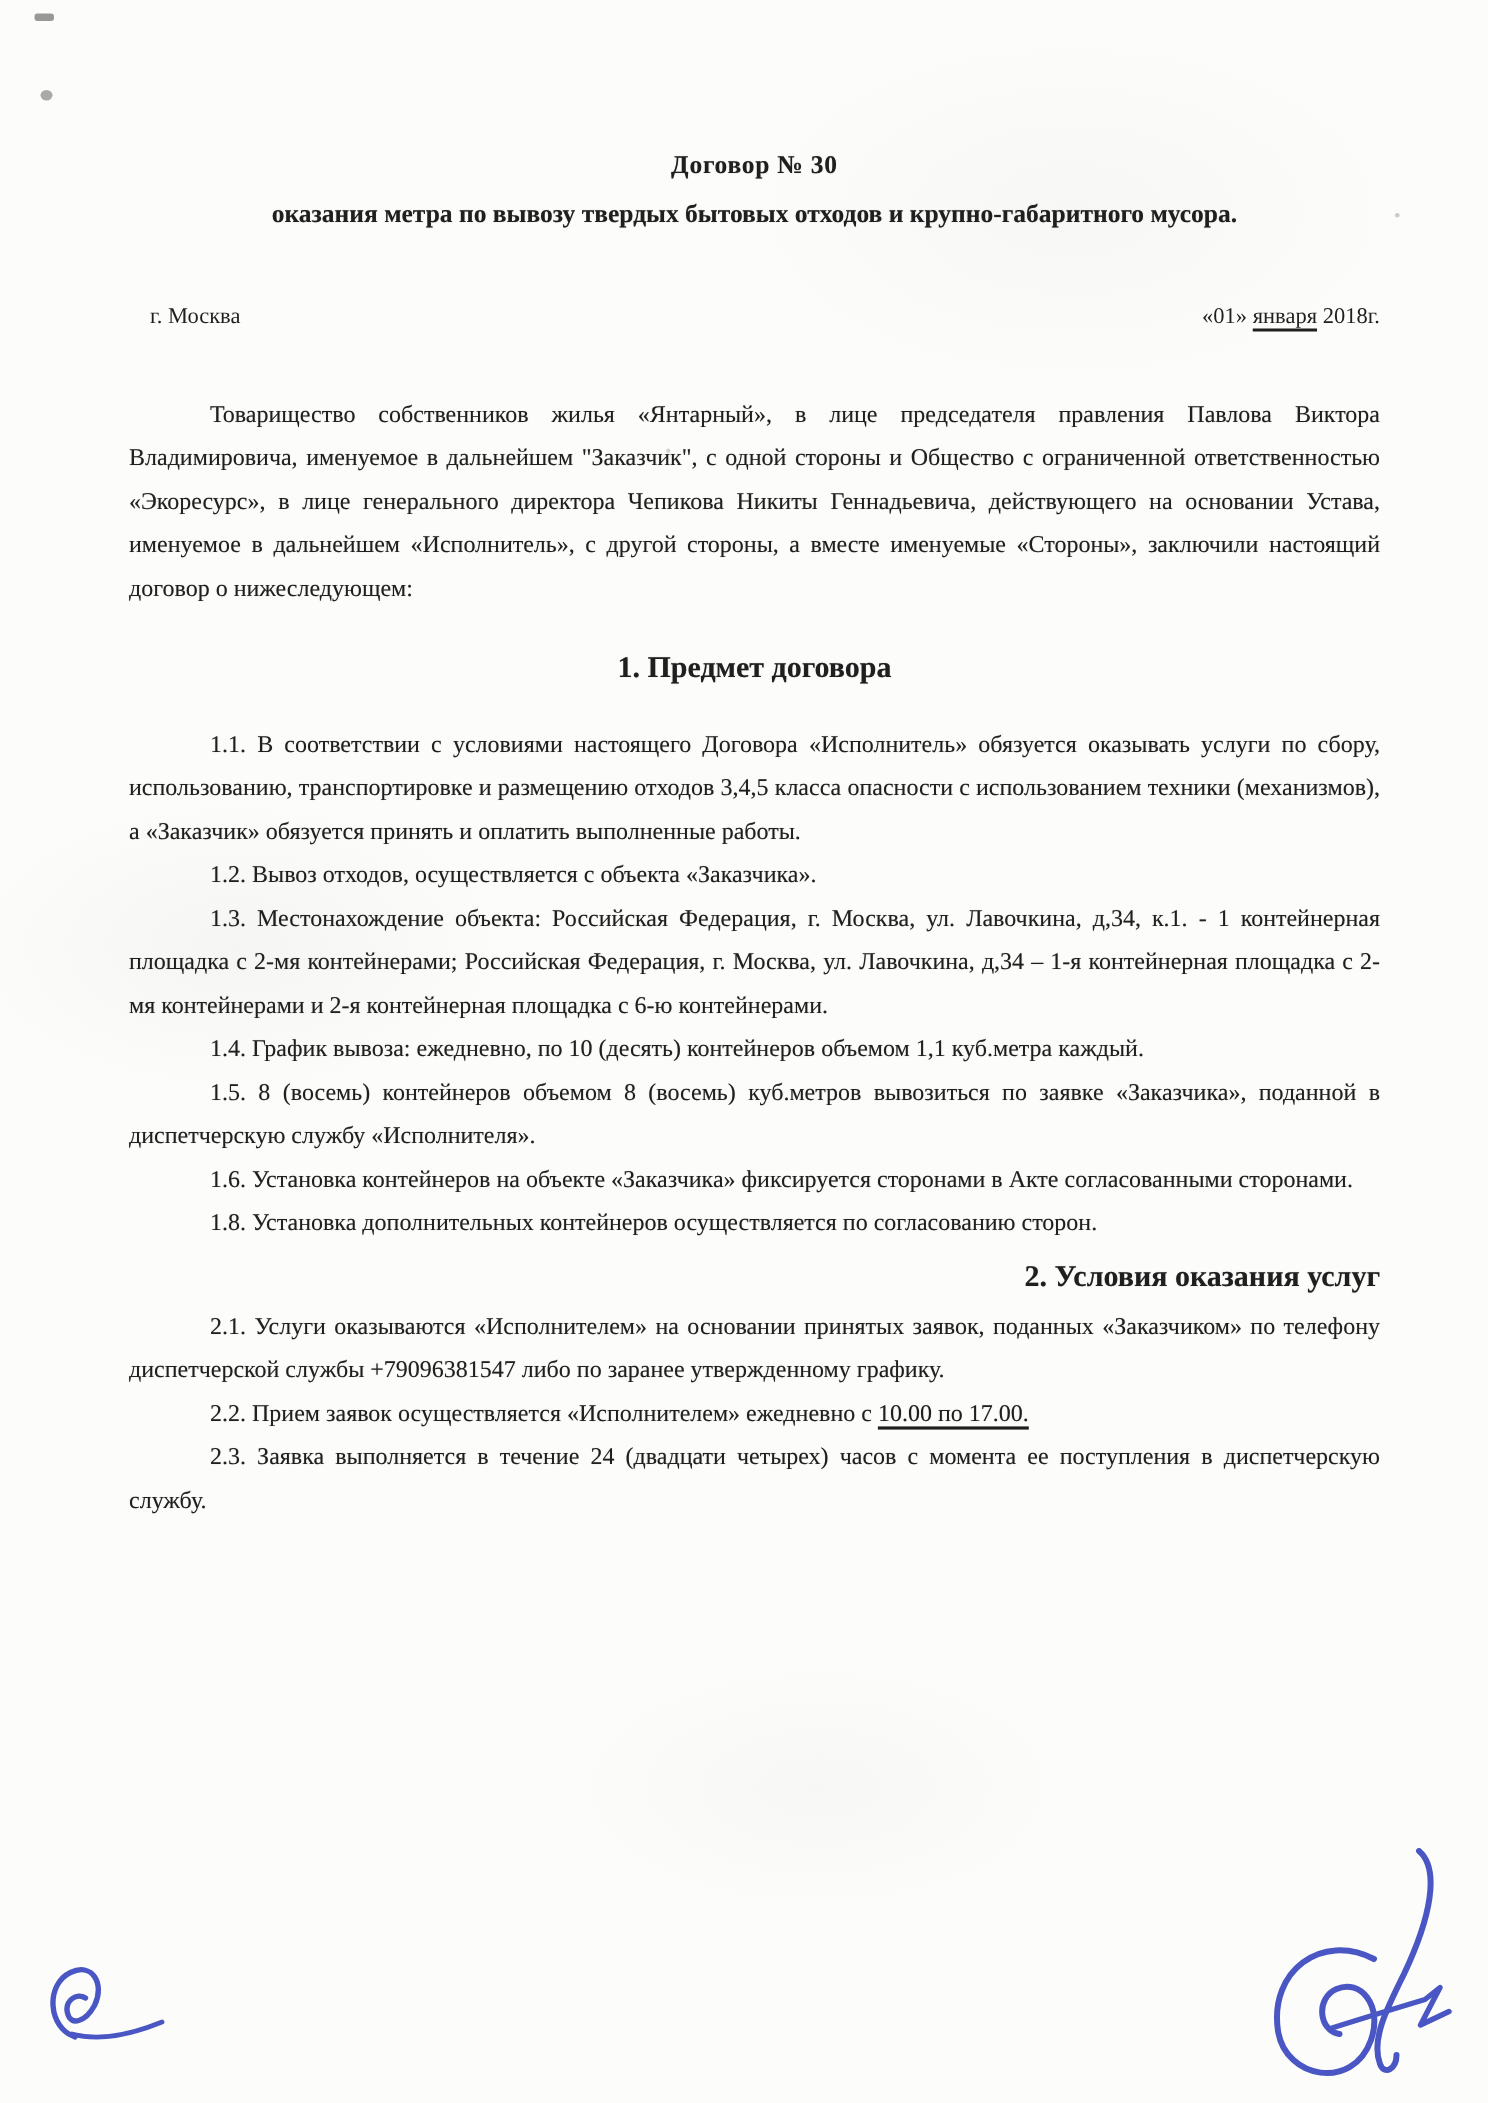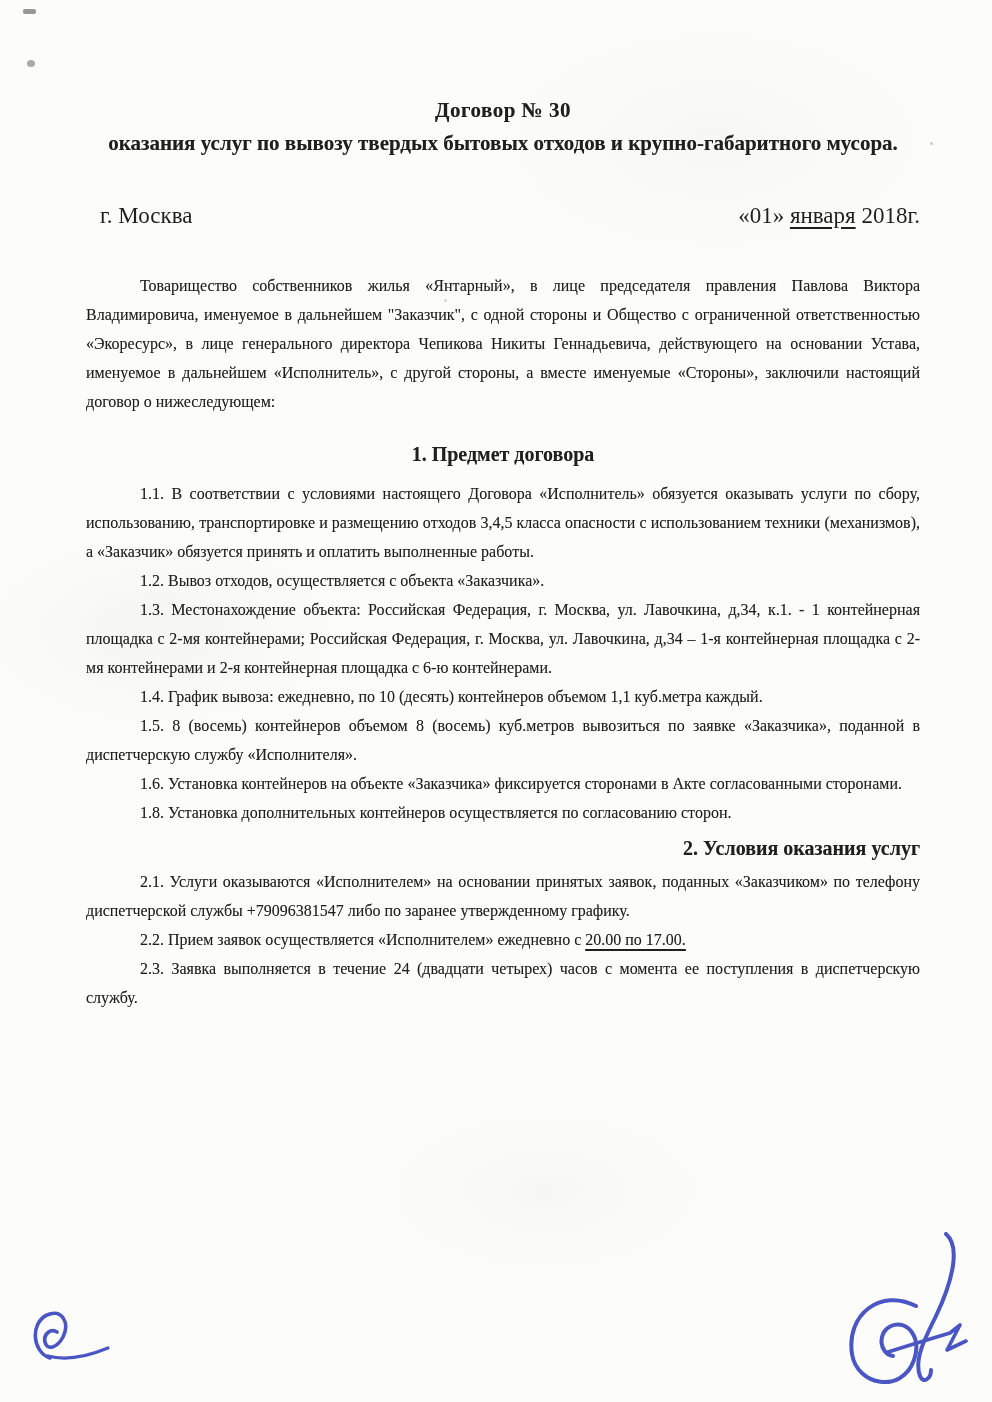--- a/index.html
+++ b/index.html
@@ -11,34 +11,34 @@
     color:var(--text);
   }
   .scan-tint {
     position:absolute; inset:0; pointer-events:none;
     background:
       radial-gradient(260px 140px at 16% 45%, rgba(120,120,120,0.05), transparent 70%),
       radial-gradient(320px 170px at 72% 10%, rgba(130,130,130,0.04), transparent 70%),
       radial-gradient(240px 120px at 55% 85%, rgba(120,120,120,0.035), transparent 70%);
   }
   .content { position:relative; padding:94px 72px 0 86px; }
-  .title { text-align:center; font-weight:bold; font-size:21px; line-height:32px;
+  .title { text-align:center; font-weight:bold; font-size:17px; line-height:32px;
            text-shadow:0 0 0.6px rgba(40,40,40,0.45); }
   .title .t1 { letter-spacing:0.5px; }
   .title .t2 { margin-top:1px; }
   .dateline { display:flex; justify-content:space-between; margin-top:44px;
-              font-size:23px; padding-left:14px; }
+              font-size:15px; padding-left:14px; }
   .clause {
     margin:0; font-size:16px; line-height:29px; text-align:justify;
     text-indent:54px; text-shadow:0 0 0.6px rgba(40,40,40,0.4);
   }
   .preamble { margin-top:42px; }
   h2.sec { text-align:center; font-size:20px; font-weight:bold;
            text-shadow:0 0 0.6px rgba(40,40,40,0.45); }
-  h2.sec1 { margin:27px 0 13px 0; }
+  h2.sec1 { margin:27px 0 25px 0; }
   h2.sec2 { margin:10px 0 7px 0;text-align:right; }
   u, .u { text-decoration:underline; text-decoration-thickness:2px; text-underline-offset:4px; }
   .sig { position:absolute; color:var(--ink); opacity:0.92; }
   .sig path { fill:none; stroke:currentColor; stroke-linecap:round; stroke-linejoin:round; }
   .sig-left  { left:20px;  top:1303px; }
   .sig-right { left:826px; top:1226px; }
   .speck { position:absolute; background:#474747; border-radius:50%; }
   .sp1 { left:23px; top:9px;  width:13px; height:5px; opacity:.55; filter:blur(.4px); border-radius:2px; }
   .sp2 { left:27px; top:60px; width:8px;  height:7px; opacity:.45; filter:blur(.5px); }
   .sp3 { left:930px; top:142px; width:3px; height:3px; opacity:.28; }
@@ -46,21 +46,21 @@
 </style>
 </head>
 <body>
 
 <div class="page">
   <div class="scan-tint"></div>
 
   <div class="content">
     <div class="title">
       <div class="t1">Договор № 30</div>
-      <div class="t2">оказания услуг по вывозу твердых бытовых отходов и крупно-габаритного мусора.</div>
+      <div class="t2">оказания метра по вывозу твердых бытовых отходов и крупно-габаритного мусора.</div>
     </div>
 
     <div class="dateline">
       <span>г. Москва</span>
       <span>
         <span>«01»</span>
         <u>января</u>
         <span>2018г.</span>
       </span>
     </div>
@@ -73,21 +73,21 @@
     <p class="clause">1.2. Вывоз отходов, осуществляется с объекта «Заказчика».</p>
     <p class="clause">1.3. Местонахождение объекта: Российская Федерация, г. Москва, ул. Лавочкина, д,34, к.1. - 1 контейнерная площадка с 2-мя контейнерами; Российская Федерация, г. Москва, ул. Лавочкина, д,34 – 1-я контейнерная площадка с 2-мя контейнерами и 2-я контейнерная площадка с 6-ю контейнерами.</p>
     <p class="clause">1.4. График вывоза: ежедневно, по 10 (десять) контейнеров объемом 1,1 куб.метра каждый.</p>
     <p class="clause">1.5. 8 (восемь) контейнеров объемом 8 (восемь) куб.метров вывозиться по заявке «Заказчика», поданной в диспетчерскую службу «Исполнителя».</p>
     <p class="clause">1.6. Установка контейнеров на объекте «Заказчика» фиксируется сторонами в Акте согласованными сторонами.</p>
     <p class="clause">1.8. Установка дополнительных контейнеров осуществляется по согласованию сторон.</p>
 
     <h2 class="sec sec2">2. Условия оказания услуг</h2>
 
     <p class="clause">2.1. Услуги оказываются «Исполнителем» на основании принятых заявок, поданных «Заказчиком» по телефону диспетчерской службы +79096381547 либо по заранее утвержденному графику.</p>
-    <p class="clause"><span>2.2. Прием заявок осуществляется «Исполнителем» ежедневно с </span><u>20.00 по 17.00.</u></p>
+    <p class="clause"><span>2.2. Прием заявок осуществляется «Исполнителем» ежедневно с </span><u>10.00 по 17.00.</u></p>
     <p class="clause">2.3. Заявка выполняется в течение 24 (двадцати четырех) часов с момента ее поступления в диспетчерскую службу.</p>
   </div>
 
   <svg class="sig sig-left" width="104" height="72" viewBox="0 0 104 72">
     <path stroke-width="3.6" d="M30,55 C12,49 10,20 27,12 C42,5 50,20 43,34 C37,45 27,48 25,39 C23,31 31,25 37,29"></path>
     <path stroke-width="3.2" d="M28,53 C46,58 66,54 88,45"></path>
   </svg>
 
   <svg class="sig sig-right" width="156" height="176" viewBox="0 0 156 176">
     <path stroke-width="4" d="M90,80 C55,62 20,88 26,128 C31,160 76,168 88,134 C96,111 81,93 65,100 C51,106 53,128 67,130"></path>

